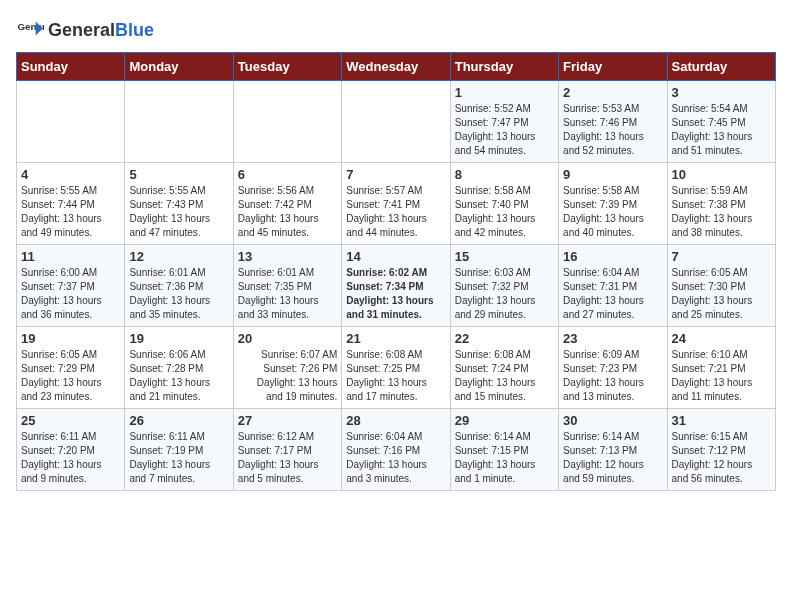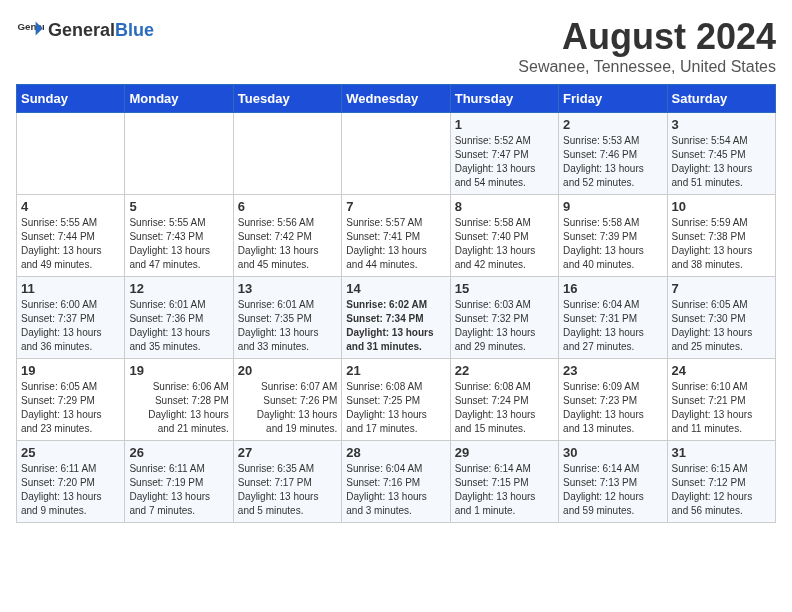--- a/index.html
+++ b/index.html
@@ -36,21 +36,21 @@
     .subtitle {
       font-size: 16px;
       color: #555;
     }
     table {
       width: 100%;
       border-collapse: collapse;
       table-layout: fixed;
     }
     thead th {
-      background-color: #1d4ed8;
+      background-color: #7f1d1d;
       color: #fff;
       font-size: 13px;
       font-weight: bold;
       padding: 6px 4px;
       text-align: left;
       border: 1px solid #2a6bbf;
     }
     tbody td {
       vertical-align: top;
       border: 1px solid #ccc;
@@ -88,24 +88,20 @@
 <div class="header">
   <div class="logo">
     <svg class="logo-icon" viewBox="0 0 40 40" xmlns="http://www.w3.org/2000/svg">
       <text x="2" y="20" font-size="14" font-weight="bold" fill="#333">General</text>
       <polygon points="28,8 38,18 28,28" fill="#2a6bbf"></polygon>
     </svg>
     <div>
       <span style="font-size:18px;font-weight:bold;color:#333;">General</span><span style="font-size:18px;font-weight:bold;color:#2a6bbf;margin-top:33px;">Blue</span>
     </div>
   </div>
-  <div class="title-block">
-    <div class="main-title">August 2024</div>
-    <div class="subtitle">Sewanee, Tennessee, United States</div>
-  </div>
 </div>
 
 <table>
   <thead>
     <tr>
     <th>Sunday</th>
         <th>Monday</th>
         <th>Tuesday</th>
         <th>Wednesday</th>
         <th>Thursday</th>
@@ -246,21 +242,21 @@
       <tr>
         <td>
           <span class="day-number">19</span>
           <div class="cell-content" style="white-space: pre-line;">Sunrise: 6:05 AM
 Sunset: 7:29 PM
 Daylight: 13 hours
 and 23 minutes.</div>
         </td>
         <td>
           <span class="day-number">19</span>
-          <div class="cell-content" style="white-space: pre-line; text-align: right;">Sunrise: 6:06 AM
+          <div class="cell-content" style="white-space: pre-line;">Sunrise: 6:06 AM
 Sunset: 7:28 PM
 Daylight: 13 hours
 and 21 minutes.</div>
         </td>
         <td>
           <span class="day-number">20</span>
           <div class="cell-content" style="white-space: pre-line; text-align: right;">Sunrise: 6:07 AM
 Sunset: 7:26 PM
 Daylight: 13 hours
 and 19 minutes.</div>
@@ -304,21 +300,21 @@
         </td>
         <td>
           <span class="day-number">26</span>
           <div class="cell-content" style="white-space: pre-line;">Sunrise: 6:11 AM
 Sunset: 7:19 PM
 Daylight: 13 hours
 and 7 minutes.</div>
         </td>
         <td>
           <span class="day-number">27</span>
-          <div class="cell-content" style="white-space: pre-line;">Sunrise: 6:35 AM
+          <div class="cell-content" style="white-space: pre-line;">Sunrise: 6:12 AM
 Sunset: 7:17 PM
 Daylight: 13 hours
 and 5 minutes.</div>
         </td>
         <td>
           <span class="day-number">28</span>
           <div class="cell-content" style="white-space: pre-line;">Sunrise: 6:04 AM
 Sunset: 7:16 PM
 Daylight: 13 hours
 and 3 minutes.</div>

